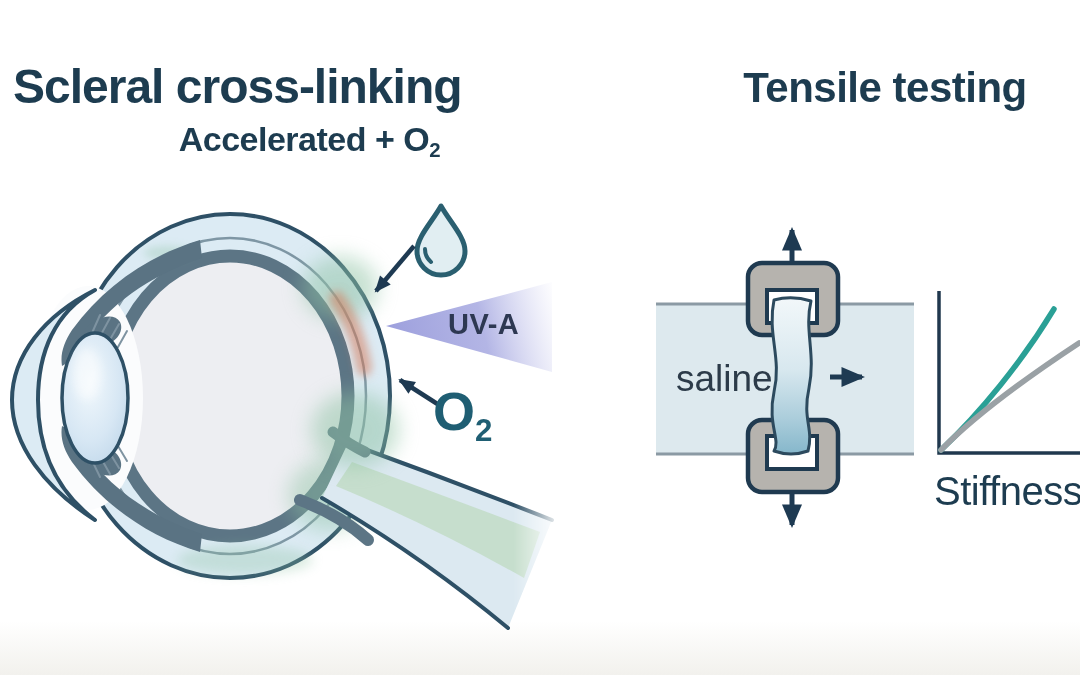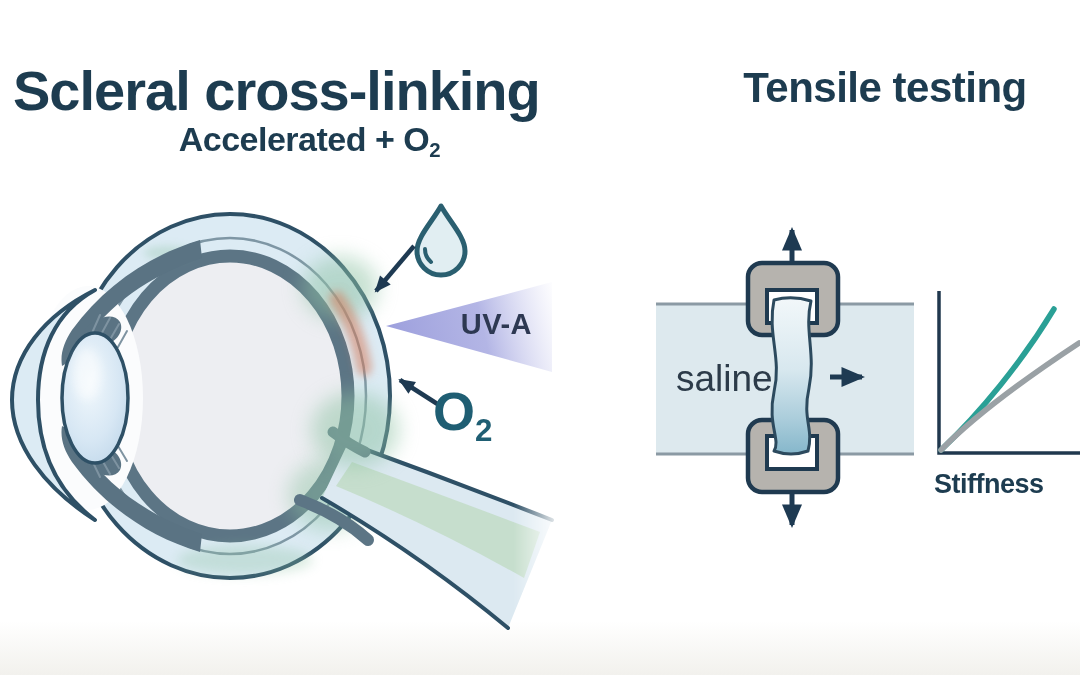--- a/index.html
+++ b/index.html
@@ -3,29 +3,29 @@
 <meta charset="utf-8">
 <style>
   html,body{margin:0;padding:0;background:#fff;}
   #canvas{
     position:relative;width:1080px;height:675px;overflow:hidden;
     background:linear-gradient(180deg,#ffffff 0%,#ffffff 92%,#f2f1ed 100%);
     font-family:"Liberation Sans",sans-serif;
   }
   #art{position:absolute;left:0;top:0;}
   .label{position:absolute;color:#1d3c50;line-height:1.05;white-space:nowrap;}
-  .title-left{left:13px;top:62px;width:440px;text-align:center;font-size:56px;font-weight:600;letter-spacing:-1px;}
+  .title-left{left:13px;top:62px;width:440px;text-align:center;font-size:48px;font-weight:600;letter-spacing:-1px;}
   .subtitle{left:40px;top:122px;width:400px;text-align:right;font-size:34px;font-weight:600;letter-spacing:-0.5px;}
   .subtitle sub{font-size:0.6em;vertical-align:-0.3em;}
   .title-right{left:665px;top:66px;width:440px;text-align:center;font-size:42px;font-weight:600;letter-spacing:-0.5px;}
-  .uva{left:448px;top:309px;width:84px;text-align:right;font-size:29px;font-weight:700;color:#2d3852;letter-spacing:0.5px;}
+  .uva{left:448px;top:309px;width:84px;text-align:left;font-size:29px;font-weight:700;color:#2d3852;letter-spacing:0.5px;}
   .o2{left:433px;top:383px;font-size:54px;font-weight:700;color:#1f5e73;}
   .o2 sub{font-size:0.58em;vertical-align:-0.35em;}
   .saline{left:676px;top:360px;font-size:37px;font-weight:400;color:#2c3b49;}
-  .stiffness{left:934px;top:470px;width:146px;font-size:27px;font-weight:700;color:#1d3c50;letter-spacing:-0.5px;}
+  .stiffness{left:934px;top:470px;width:146px;font-size:40px;font-weight:400;color:#1d3c50;letter-spacing:-0.5px;}
 </style>
 </head>
 <body>
 
 <div id="canvas">
 
   <svg id="art" width="1080" height="675" viewBox="0 0 1080 675">
     <defs>
       <filter id="soft10" x="-60%" y="-60%" width="220%" height="220%">
           <feGaussianBlur stdDeviation="10"></feGaussianBlur>

